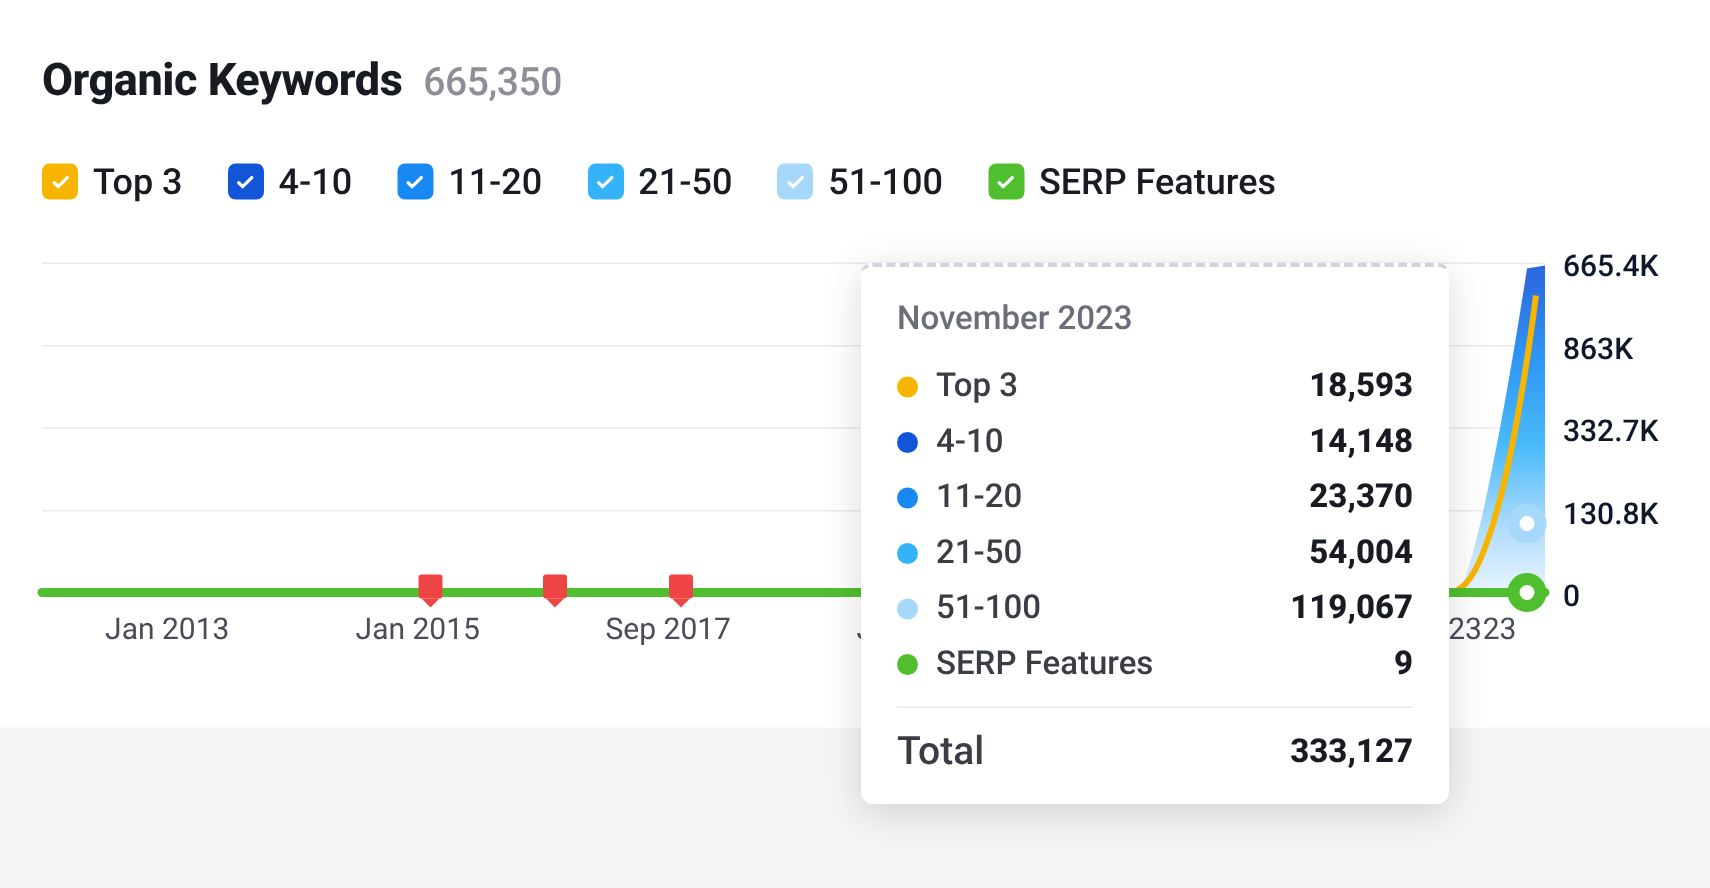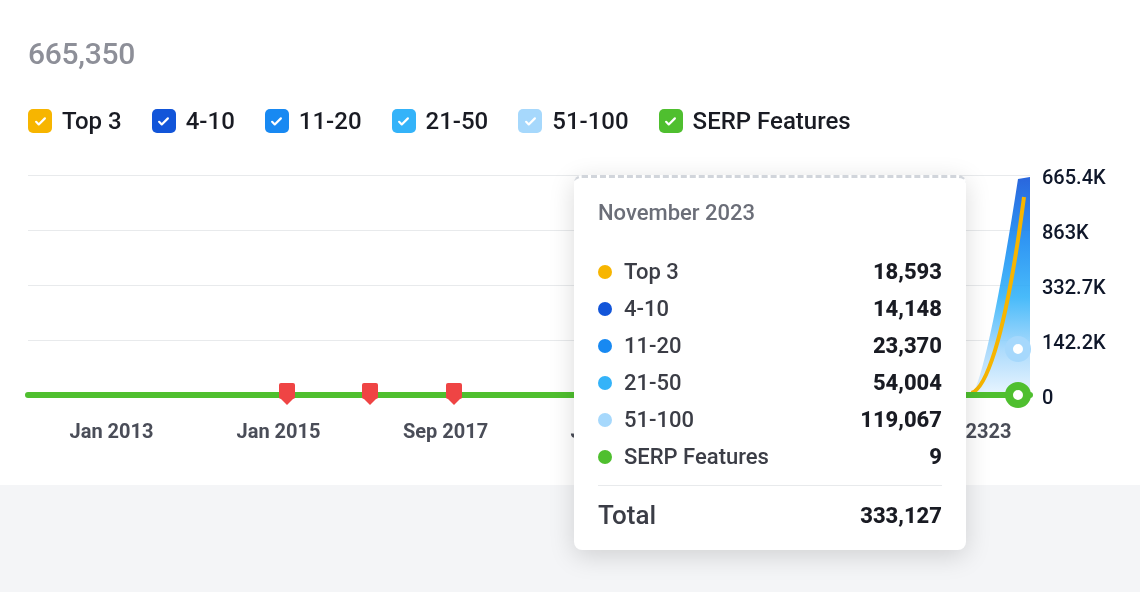--- a/index.html
+++ b/index.html
@@ -36,21 +36,21 @@
     align-items: baseline;
     gap: 14px;
   }
   .title {
     font-size: 30px;
     font-weight: 800;
     color: #191b23;
     letter-spacing: -0.3px;
   }
   .title-count {
-    font-size: 30px;
+    font-size: 26px;
     font-weight: 500;
     color: #8d8f98;
     letter-spacing: -0.3px;
   }
   .legend {
     margin-top: 36px;
     display: flex;
     flex-wrap: wrap;
     align-items: center;
     gap: 30px;
@@ -115,24 +115,23 @@
     left: 0;
     top: 232px;
     width: 1002px;
     height: 30px;
   }
   .x-label {
     position: absolute;
     top: 0;
     font-size: 20px;
     color: #4a4d58;
-    font-weight: 700;
+    font-weight: 400;
     transform: translateX(-50%);
     white-space: nowrap;
-    margin-top: 12px;
   }
   .marker {
     position: absolute;
     width: 16px; height: 16px;
     background: #ef4444;
     border-radius: 2px;
     transform: translate(-50%, -50%);
   }
   .marker:after {
     content: "";
@@ -153,21 +152,21 @@
     border-radius: 8px;
     box-shadow: 0 6px 26px rgba(0,0,0,0.15);
     padding: 22px 24px 20px 24px;
     z-index: 10;
     border-top: 3px dashed #d1d5db;
   }
   .tooltip-title {
     font-size: 22px;
     color: #6b6e78;
     font-weight: 500;
-    margin-bottom: 34px;
+    margin-bottom: 20px;
   }
   .tooltip-rows {
     display: flex;
     flex-direction: column;
     gap: 12px;
   }
   .tooltip-row {
     display: flex;
     align-items: center;
     gap: 12px;
@@ -194,20 +193,21 @@
 </style>
 </head>
 <body>
 
 <div class="page">
   <div class="footer-bg"></div>
 
   <div class="content">
 
     <div class="title-row">
+      <div class="title">Organic Keywords</div>
       <div class="title-count">665,350</div>
     </div>
 
     <div class="legend" id="legend">
         <div class="legend-item">
           <div class="checkbox" style="background: rgb(247, 181, 0);">
             <svg viewBox="0 0 24 24">
               <path d="M5 12.5l4.2 4.2L19 7" fill="none" stroke="#ffffff" stroke-width="3.5" stroke-linecap="round" stroke-linejoin="round"></path>
             </svg>
           </div>
@@ -278,21 +278,21 @@
           </svg>
           <div class="marker" style="left: 258.85px; top: 216px;"></div>
           <div class="marker" style="left: 342.35px; top: 216px;"></div>
           <div class="marker" style="left: 425.85px; top: 216px;"></div>
           <div class="circle-marker" style="width: 26px; height: 26px; border: 8px solid rgb(166, 216, 252); left: 990px; top: 173.8px;"></div>
           <div class="circle-marker" style="width: 26px; height: 26px; border: 8px solid rgb(79, 191, 47); left: 990px; top: 220px;"></div>
         </div>
 
       <div class="y-labels" id="ylabels">
           <div class="y-label" style="top: 220px;">0</div>
-          <div class="y-label" style="top: 165.017px;">142.2K</div>
+          <div class="y-label" style="top: 165.017px;">130.8K</div>
           <div class="y-label" style="top: 110px;">332.7K</div>
           <div class="y-label" style="top: 55.0165px;">863K</div>
           <div class="y-label" style="top: 0px;">665.4K</div>
         </div>
 
       <div class="x-labels" id="xlabels">
           <div class="x-label" style="left: 83.5px;">Jan 2013</div>
           <div class="x-label" style="left: 250.5px;">Jan 2015</div>
           <div class="x-label" style="left: 417.5px;">Sep 2017</div>
           <div class="x-label" style="left: 584.5px;">Jan 2019</div>

